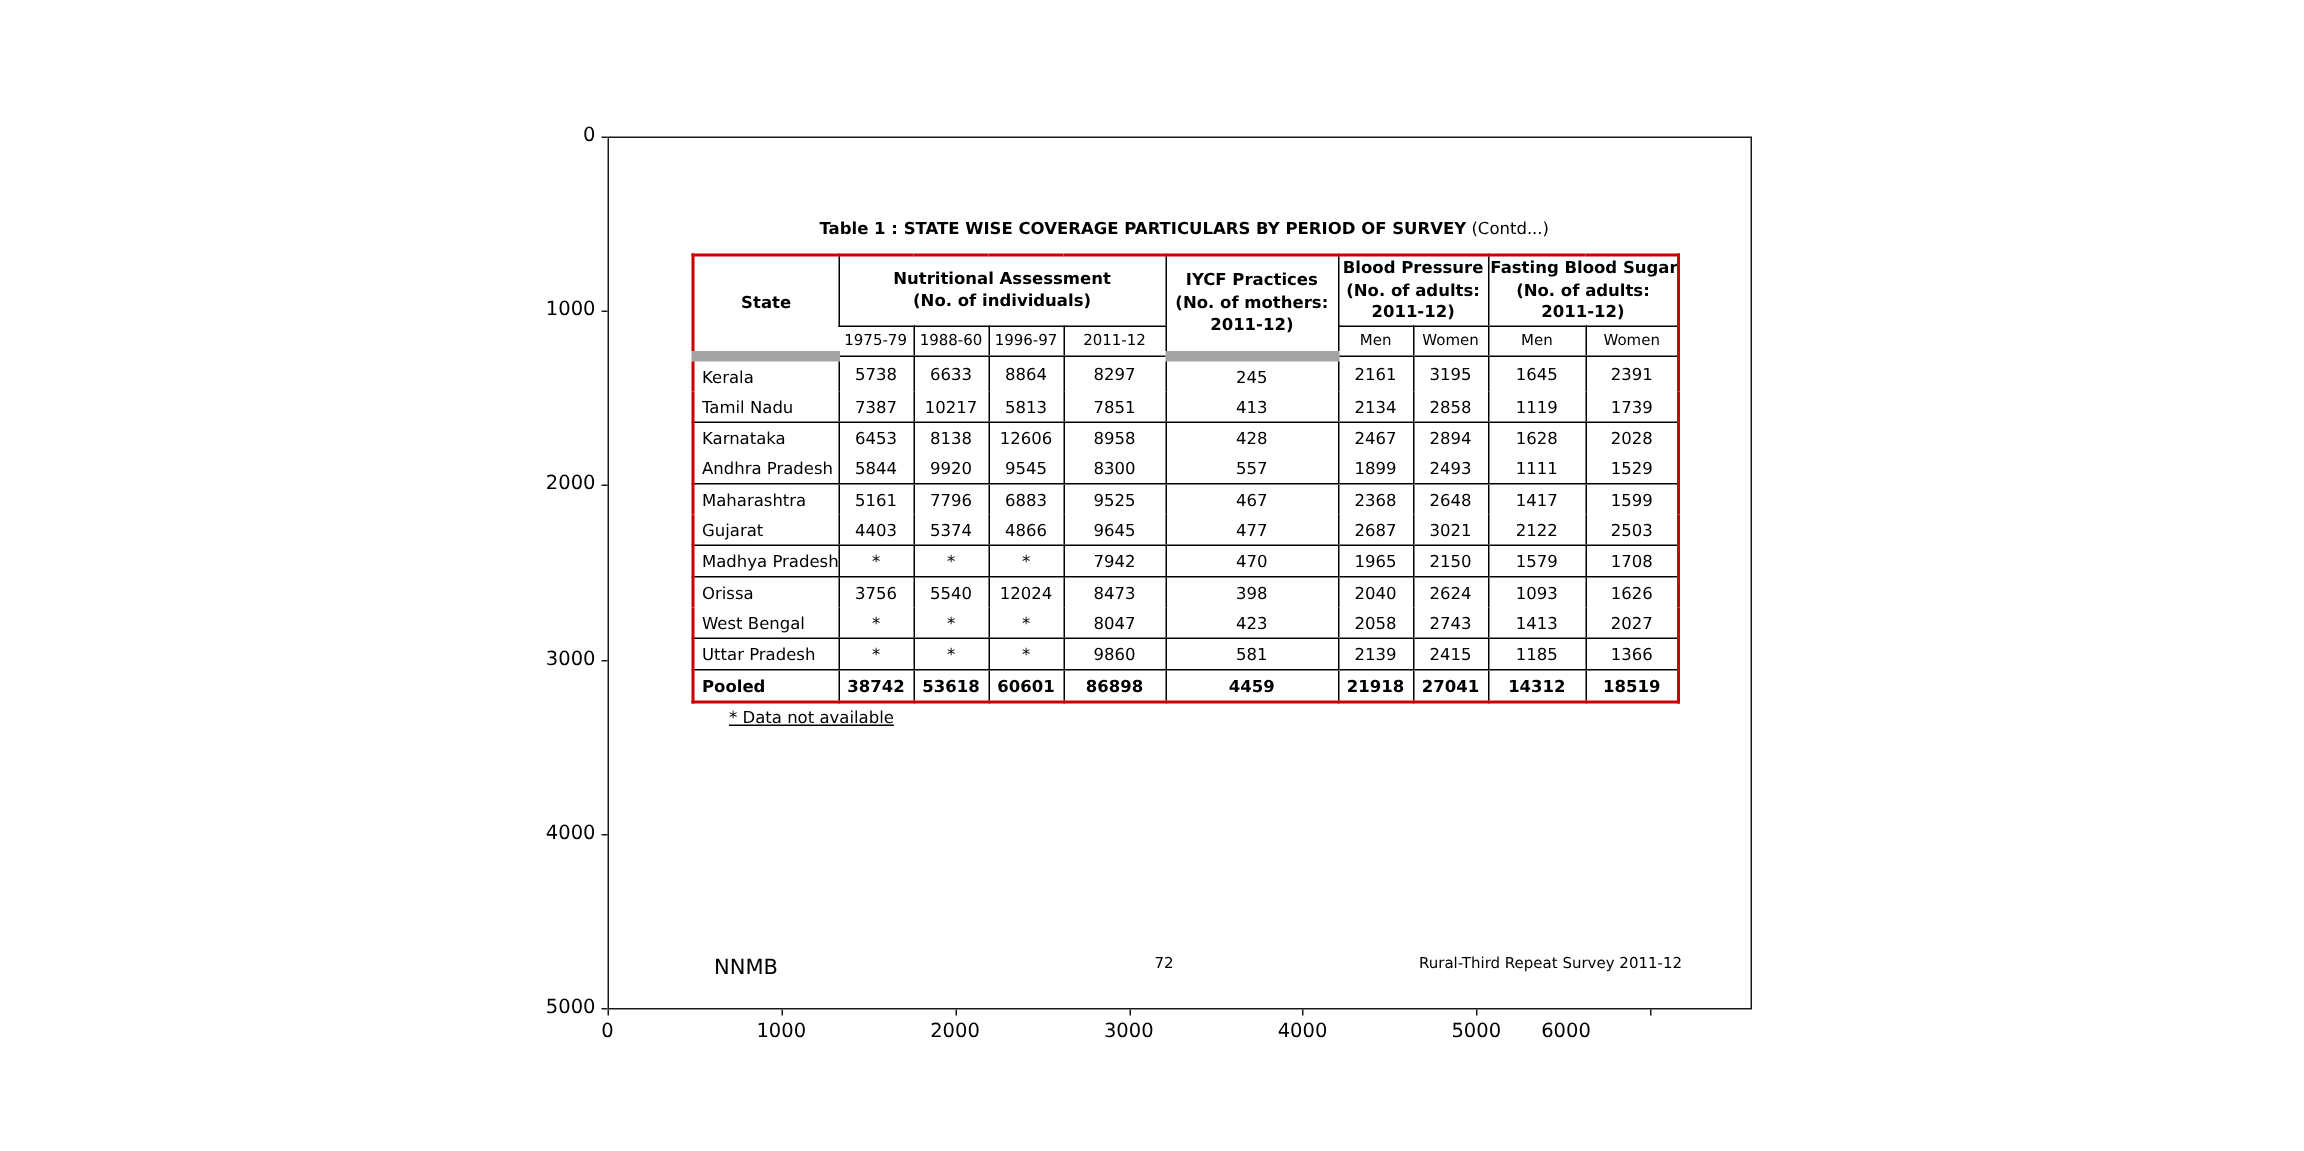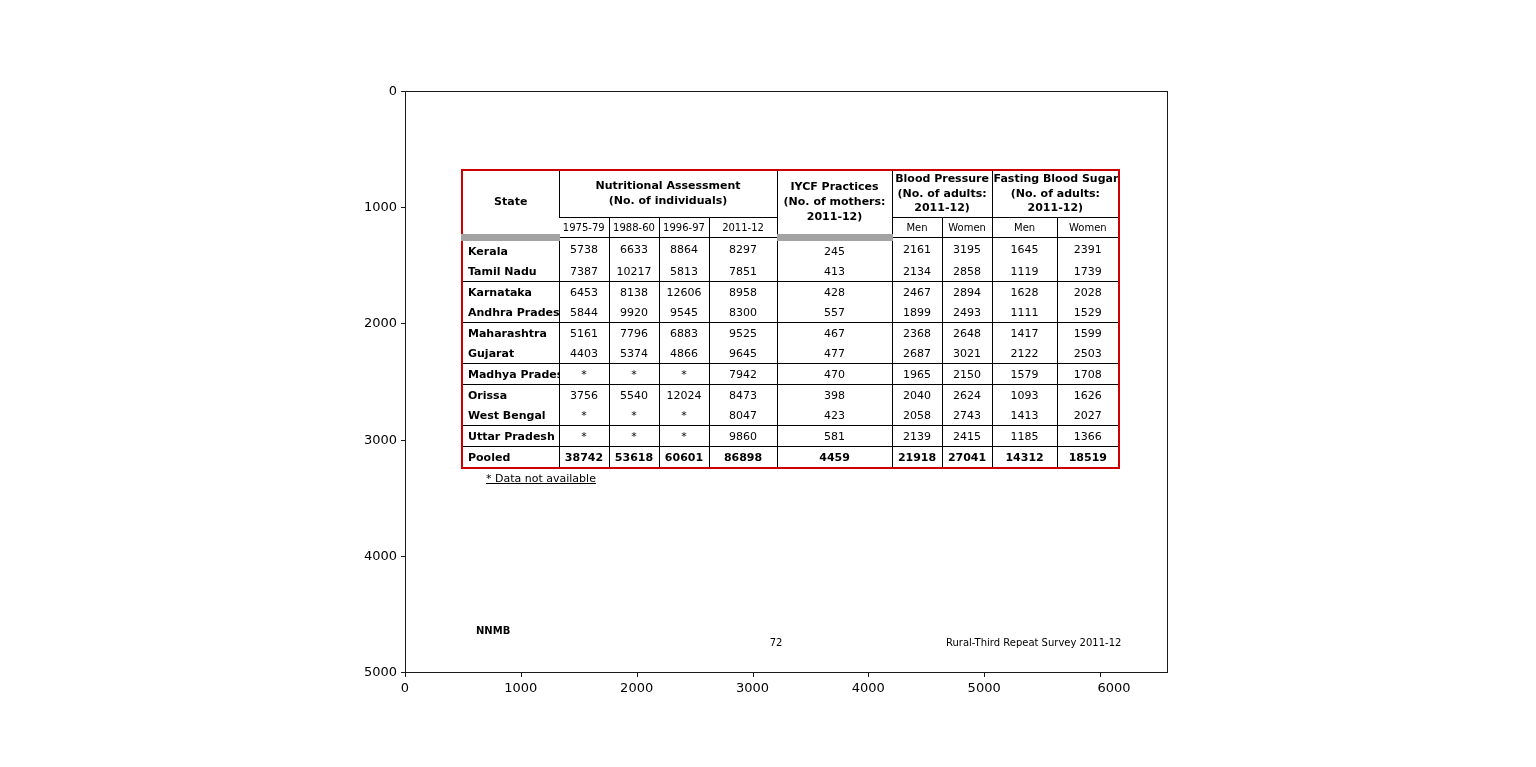--- a/index.html
+++ b/index.html
@@ -22,39 +22,42 @@
   table.cov th, table.cov td {
     border-left:1px solid #000; padding:0 1px; text-align:center;
     overflow:hidden; white-space:nowrap;
   }
   table.cov th:first-child, table.cov td:first-child { border-left:none; }
   .group-row th { height:46px; vertical-align:middle; font-weight:bold; font-size:11px; line-height:1.35; }
   .group-row th.grp { border-bottom:1px solid #000; }
   .group-row th.span2 { border-bottom:7px solid #a3a3a3; }
   .sub-row th { height:19px; font-size:10px; font-weight:normal; border-bottom:1px solid #000; }
   tbody td { height:20px; font-size:11px; }
-  tbody td.state { text-align:left; padding-left:5px;font-weight:bold; }
+  tbody td.state { text-align:left; padding-left:5px; }
   tr.group-end td { border-bottom:1px solid #000; }
   tr.bold td { font-weight:bold; }
 
   .footnote { position:absolute; left:80px; top:380px; font-size:11px;text-decoration:underline; }
-  .footer-left { position:absolute; left:70px; top:533px; font-size:10px;font-weight:bold; }
+  .footer-left { position:absolute; left:70px; top:545px; font-size:14px; }
   .footer-center { position:absolute; left:340px; width:60px; text-align:center; top:545px; font-size:10px; }
   .footer-right { position:absolute; left:540px; top:545px; font-size:10px; }
 
   .tick-mark { position:absolute; background:#1a1a1a; }
   .xtick-label { position:absolute; font-size:13px; width:70px; text-align:center; }
   .ytick-label { position:absolute; font-size:13px; width:70px; text-align:right; }
 </style>
 </head>
 <body>
 
 <div class="figure" id="figure">
   <div class="axes">
 
+    <div class="doc-title">
+      <span class="bold">Table 1 : STATE WISE COVERAGE PARTICULARS BY PERIOD OF SURVEY</span><span> (Contd...)</span>
+    </div>
 
     <table class="cov" id="cov-table" style="border-color: rgb(204, 0, 0);">
       <colgroup>
         <col style="width:97px">
           <col style="width:50px">
           <col style="width:50px">
           <col style="width:50px">
           <col style="width:68px">
         <col style="width:115px">
           <col style="width:50px">
@@ -243,21 +246,21 @@
     <div class="xtick-label" style="left: 485.833px; top: 680px;">1000</div>
     <div class="tick-mark" style="left: 636.667px; top: 673px; width: 1px; height: 4px;"></div>
     <div class="xtick-label" style="left: 601.667px; top: 680px;">2000</div>
     <div class="tick-mark" style="left: 752.5px; top: 673px; width: 1px; height: 4px;"></div>
     <div class="xtick-label" style="left: 717.5px; top: 680px;">3000</div>
     <div class="tick-mark" style="left: 868.333px; top: 673px; width: 1px; height: 4px;"></div>
     <div class="xtick-label" style="left: 833.333px; top: 680px;">4000</div>
     <div class="tick-mark" style="left: 984.167px; top: 673px; width: 1px; height: 4px;"></div>
     <div class="xtick-label" style="left: 949.167px; top: 680px;">5000</div>
     <div class="tick-mark" style="left: 1100px; top: 673px; width: 1px; height: 4px;"></div>
-    <div class="xtick-label" style="left: 1079px; top: 680px;">6000</div>
+    <div class="xtick-label" style="left: 1009px; top: 680px;">6000</div>
     <div class="tick-mark" style="left: 401px; top: 91px; width: 4px; height: 1px;"></div>
     <div class="ytick-label" style="left: 327px; top: 83px;">0</div>
     <div class="tick-mark" style="left: 401px; top: 207.2px; width: 4px; height: 1px;"></div>
     <div class="ytick-label" style="left: 327px; top: 199.2px;">1000</div>
     <div class="tick-mark" style="left: 401px; top: 323.4px; width: 4px; height: 1px;"></div>
     <div class="ytick-label" style="left: 327px; top: 315.4px;">2000</div>
     <div class="tick-mark" style="left: 401px; top: 439.6px; width: 4px; height: 1px;"></div>
     <div class="ytick-label" style="left: 327px; top: 431.6px;">3000</div>
     <div class="tick-mark" style="left: 401px; top: 555.8px; width: 4px; height: 1px;"></div>
     <div class="ytick-label" style="left: 327px; top: 547.8px;">4000</div>

